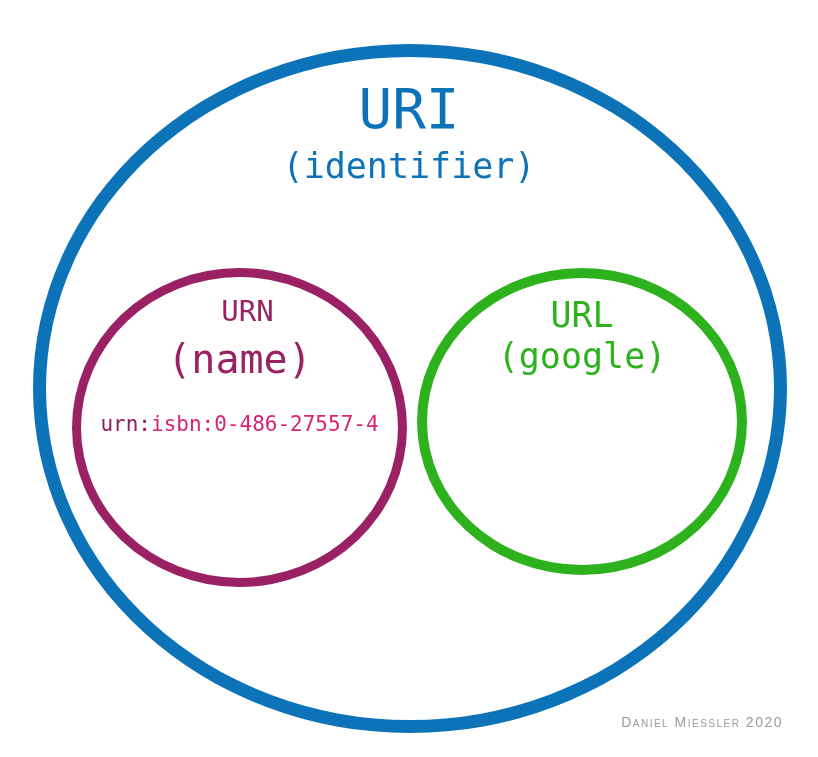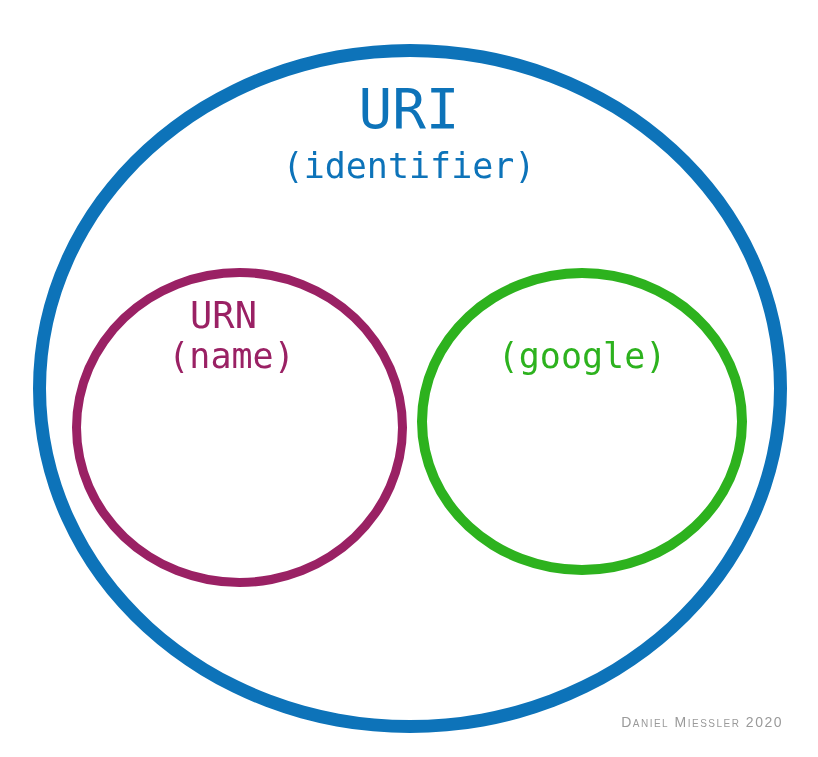--- a/index.html
+++ b/index.html
@@ -62,29 +62,29 @@
     color: #0d73b9;
   }
   .uri-example {
     left: 0; right: 0;
     top: 201px;
     font-size: 24px;
     color: #0d73b9;
   }
   
   .urn-title {
-    left: 56px; width: 335px;
+    left: 80px; width: 335px;
     top: 296px;
-    font-size: 37px;
+    font-size: 29px;
     color: #9a2164;
   }
   .urn-subtitle {
-    left: 64px; width: 335px;
+    left: 72px; width: 335px;
     top: 337px;
-    font-size: 35px;
+    font-size: 40px;
     color: #9a2164;
   }
   .urn-example {
     left: 56px; width: 367px;
     top: 413px;
     font-size: 21px;
   }
   .urn-example .prefix { color: #8e2060; }
   .urn-example .suffix { color: #d92373; }
   
@@ -127,18 +127,20 @@
 
   <div class="circle outer"></div>
   <div class="circle urn"></div>
   <div class="circle url"></div>
 
   <div class="txt uri-title">URI</div>
   <div class="txt uri-subtitle">(identifier)</div>
 
   <div class="txt urn-title">URN</div>
   <div class="txt urn-subtitle">(name)</div>
+  <div class="txt urn-example"><span class="prefix">urn:</span><span class="suffix">isbn:0-486-27557-4</span></div>
 
+  <div class="txt url-title">URL</div>
   <div class="txt url-subtitle">(google)</div>
 
   <div class="attribution">Daniel Miessler 2020</div>
 
 </div>
 
 </body></html>

